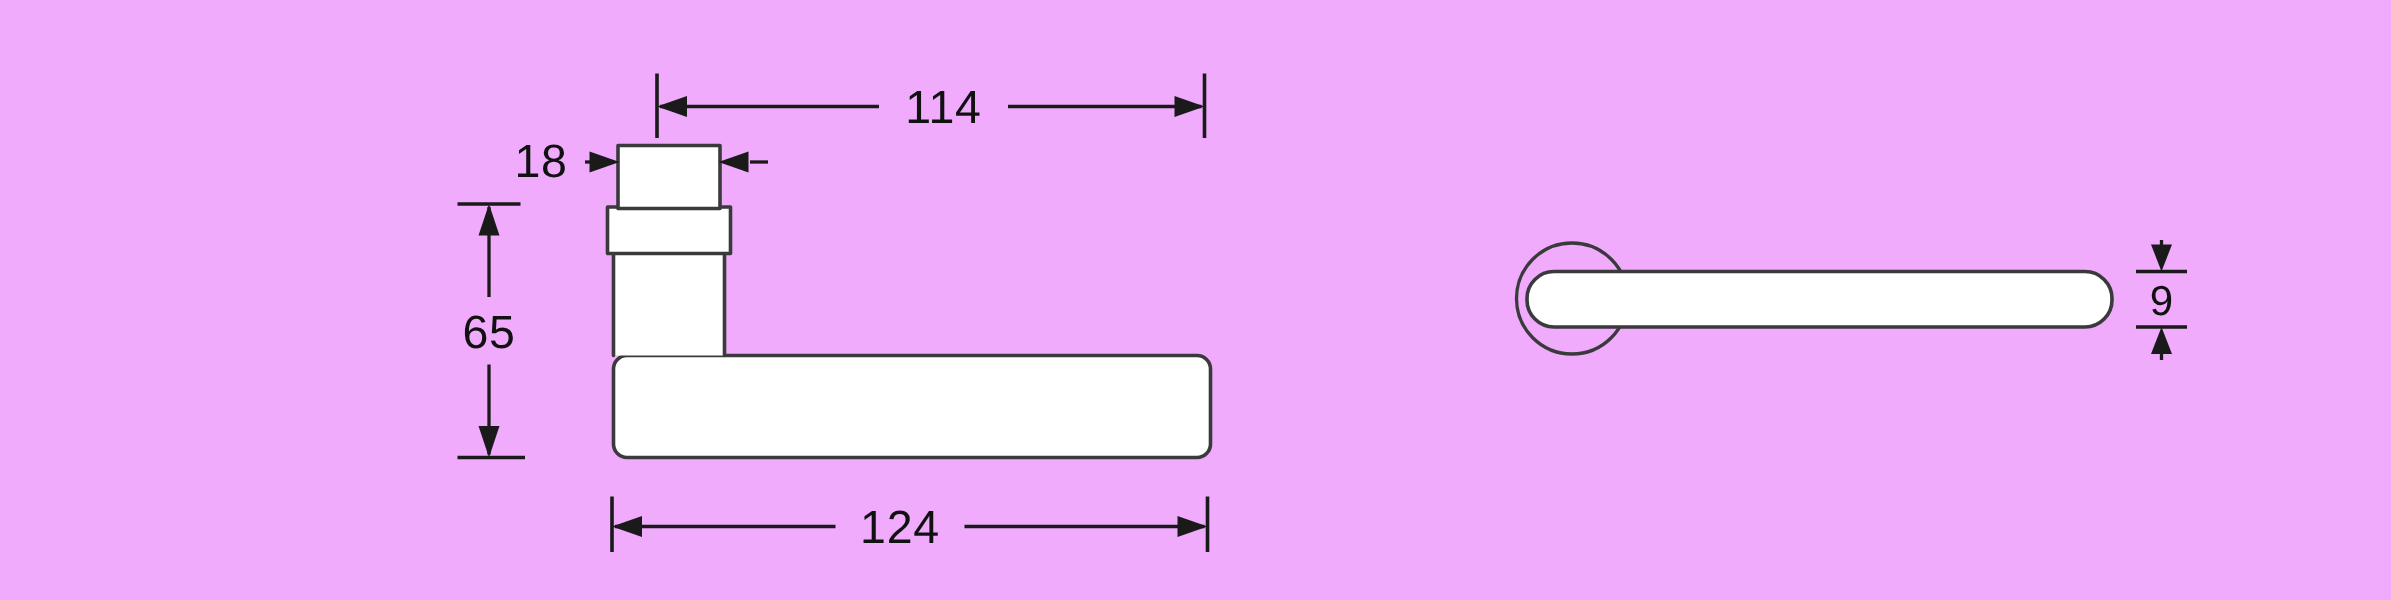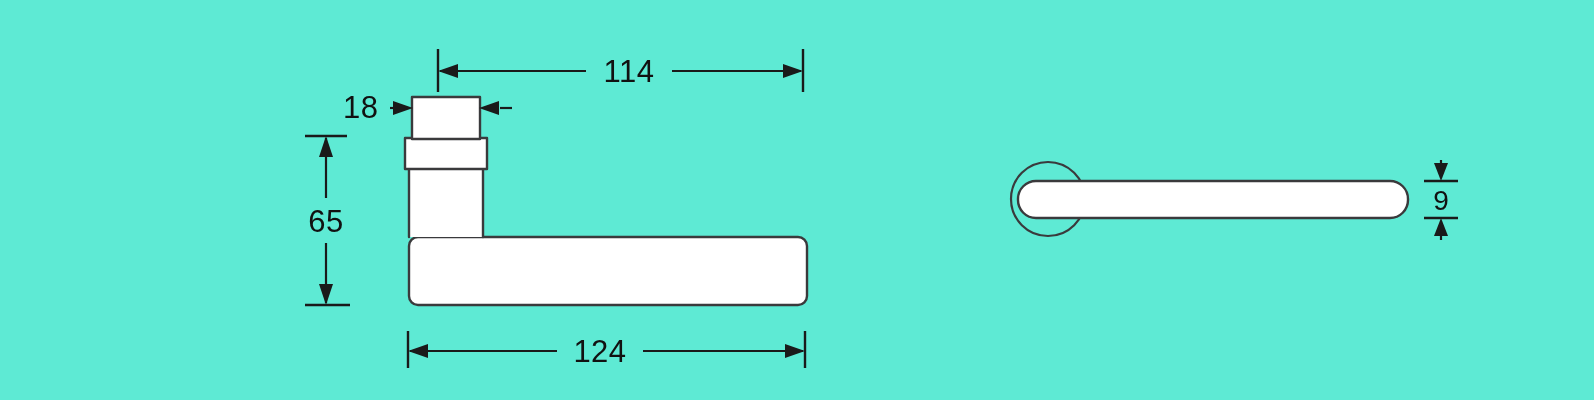--- a/index.html
+++ b/index.html
@@ -4,21 +4,21 @@
 <style>
   html, body {
     margin: 0;
     padding: 0;
     background: #ffffff;
   }
   #drawing-root {
     position: relative;
     width: 1594px;
     height: 400px;
-    background: #5eead4;
+    background: #f0abfc;
     font-family: "Liberation Sans", sans-serif;
     overflow: hidden;
   }
   svg#tech-drawing {
     display: block;
     width: 1594px;
     height: 400px;
   }
   .outline {
     fill: #ffffff;

